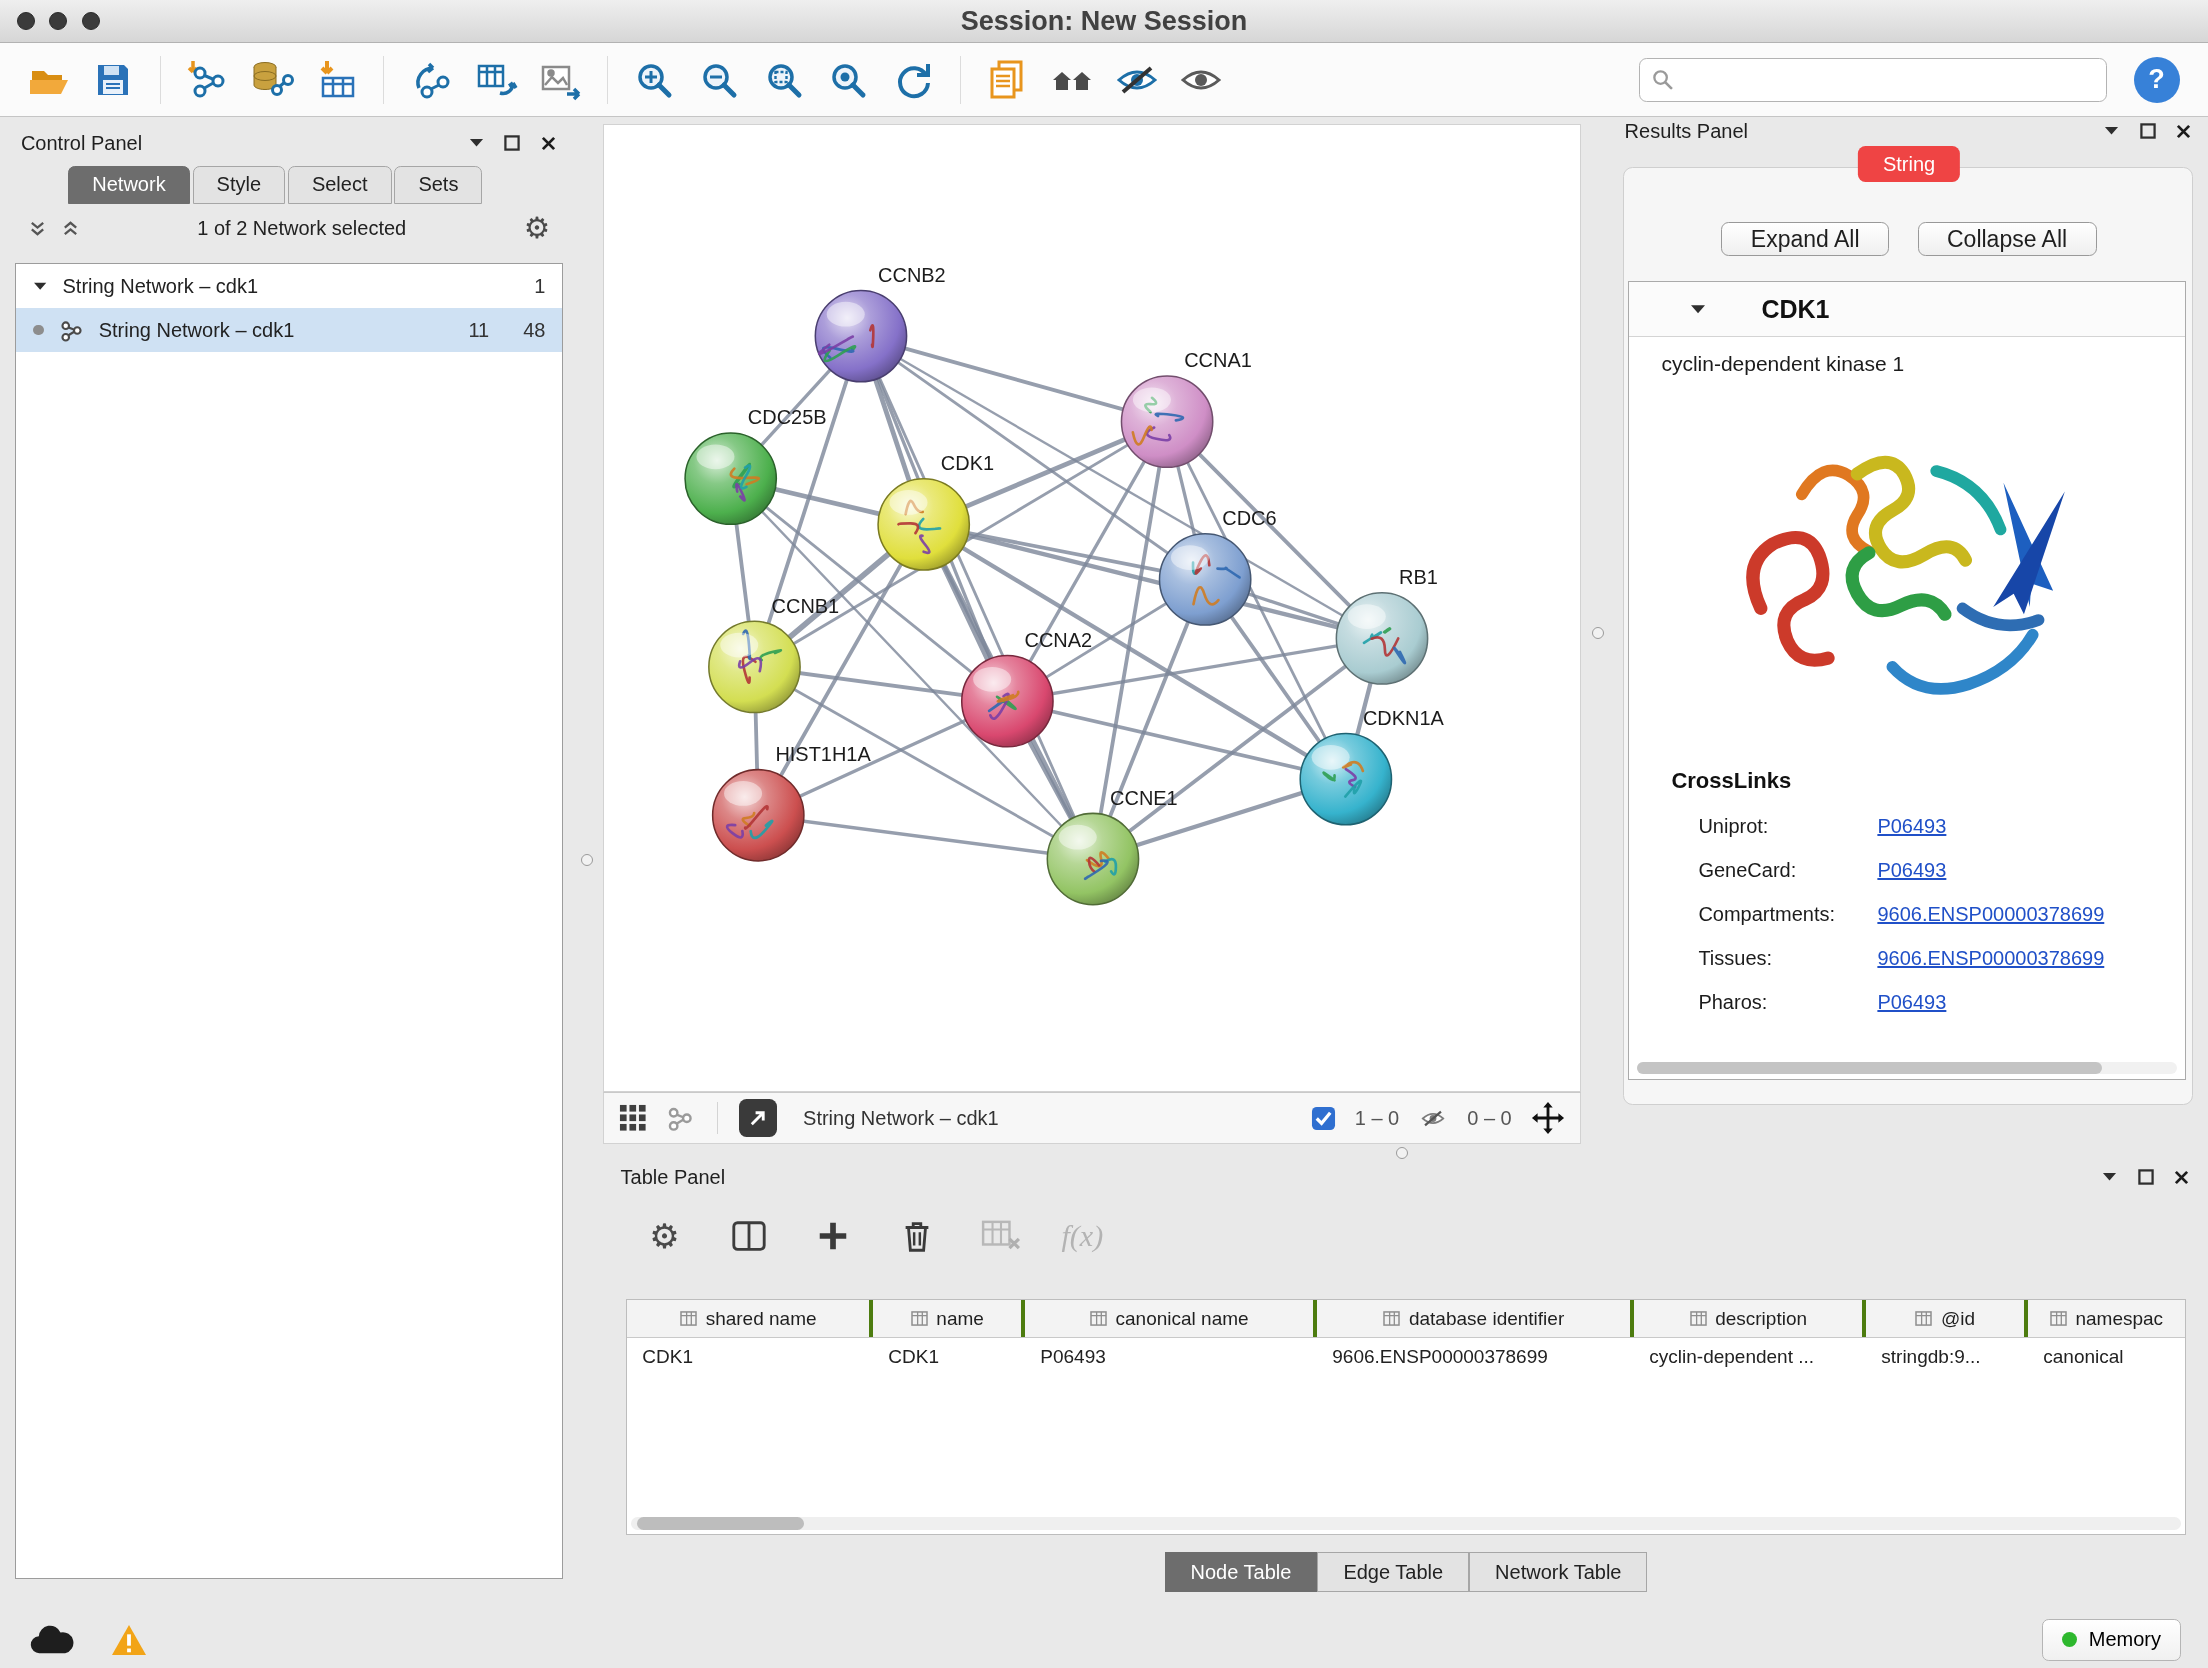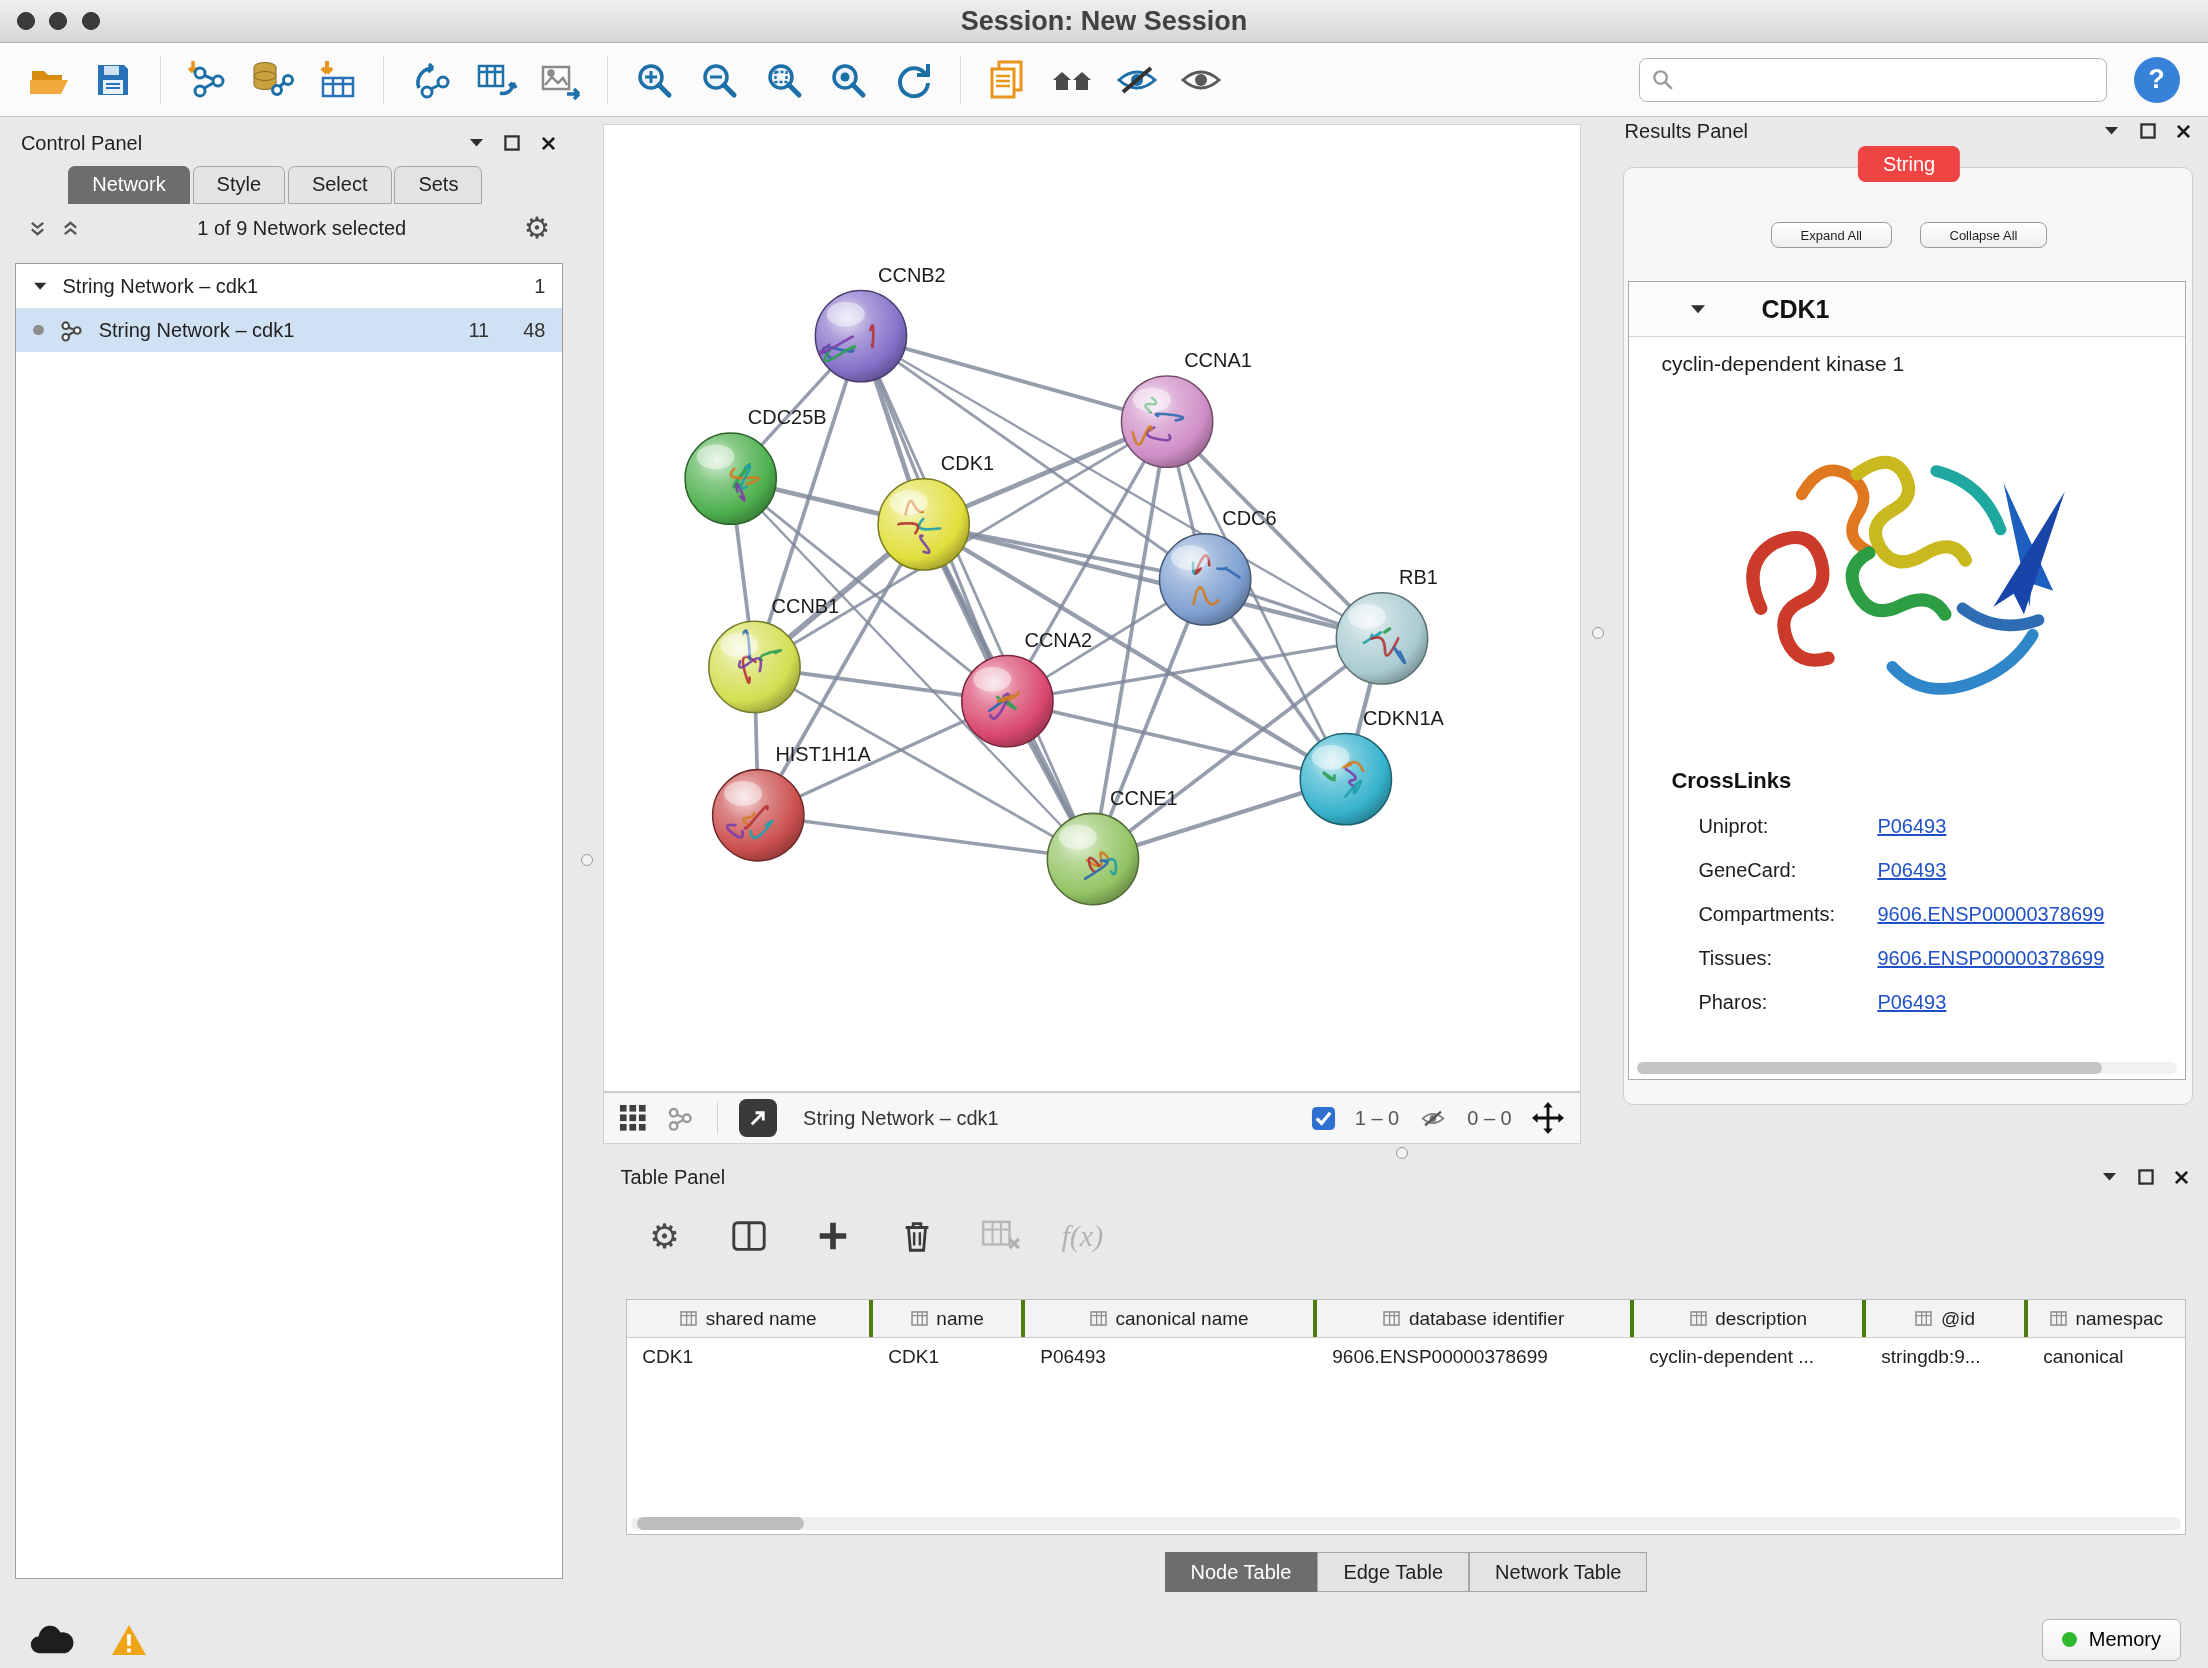--- a/index.html
+++ b/index.html
@@ -48,21 +48,21 @@
 .ns-right{margin-left:auto;display:flex;align-items:center;gap:17px}
 .ns-count{color:#555;font-size:20px}
 .vdiv{width:1px;height:32px;background:#d4d4d4;margin:0 5.7px}
 .dark-btn{width:38px;height:38px;border-radius:7.6px;background:#3a3a3a;display:flex;align-items:center;justify-content:center;border:none;cursor:pointer}
 
 
 .results-panel{position:absolute;left:1617px;top:112px;width:584px;height:1031px}
 .results-card{position:absolute;left:5.7px;right:7.6px;top:55px;bottom:38px;background:#f6f6f6;border:1px solid #cfcfcf;border-radius:9.5px}
 .string-pill{position:absolute;left:50%;transform:translateX(-50%);top:34px;background:#ef4444;color:#fff;font-size:20px;padding:6.7px 25px;border-radius:7.6px;cursor:pointer;z-index:3}
 .rp-buttons{position:absolute;left:0;right:0;top:110px;display:flex;justify-content:center;gap:28.5px;z-index:2}
-.rp-btn{height:26px;padding:0 28.5px;border:1px solid #999;border-radius:7.6px;background:linear-gradient(#fff,#efefef);font-size:13px;font-family:"Liberation Sans",sans-serif;cursor:pointer;color:#1f1f1f}
+.rp-btn{height:34px;padding:0 28.5px;border:1px solid #999;border-radius:7.6px;background:linear-gradient(#fff,#efefef);font-size:23px;font-family:"Liberation Sans",sans-serif;cursor:pointer;color:#1f1f1f}
 .results-box{position:absolute;left:11.4px;right:15px;top:169px;height:799px;background:#fff;border:1px solid #aaa;overflow:hidden;z-index:2}
 .gene-header{display:flex;align-items:center;height:55px;border-bottom:1px solid #d4d4d4;background:#fbfbfb;padding-left:61px;gap:55px;cursor:pointer}
 .gene-symbol{font-size:25px;font-weight:bold;color:#111}
 .gene-desc{padding:15px 0 0 32px;font-size:21px;color:#1c1c1c}
 .protein-wrap{display:flex;justify-content:center;margin-top:13.3px}
 .crosslinks{padding:25px 0 0 42px}
 .cl-title{font-size:22px;font-weight:bold;color:#111;margin-bottom:10px}
 .cl-row{display:flex;height:44px;align-items:center;padding-left:27px}
 .cl-label{width:179px;font-size:20px;color:#1c1c1c}
 .cl-value{font-size:20px;color:#2050c8;text-decoration:underline;cursor:pointer}
@@ -291,21 +291,21 @@
       <span class="pic">
           <svg width="19" height="19" viewBox="0 0 20 20" fill="none" stroke="#555" stroke-width="2.4">
             <path d="M4 4l6 5 6-5M4 11l6 5 6-5"></path>
           </svg>
         </span>
       <span class="pic">
           <svg width="19" height="19" viewBox="0 0 20 20" fill="none" stroke="#555" stroke-width="2.4">
             <path d="M4 16l6-5 6 5M4 9l6-5 6 5"></path>
           </svg>
         </span>
-      <span class="grow">1 of 9 Network selected</span>
+      <span class="grow">1 of 2 Network selected</span>
       <span class="gear">⚙</span>
     </div>
     <div class="cp-tree">
       <div class="tree-row">
         <svg width="14.3" height="10.5" viewBox="0 0 16 12">
             <path d="M1 2l7 8 7-8z" fill="#2e2e2e"></path>
           </svg>
         <span>String Network – cdk1</span>
         <span class="tree-counts">
             <span>1</span>

